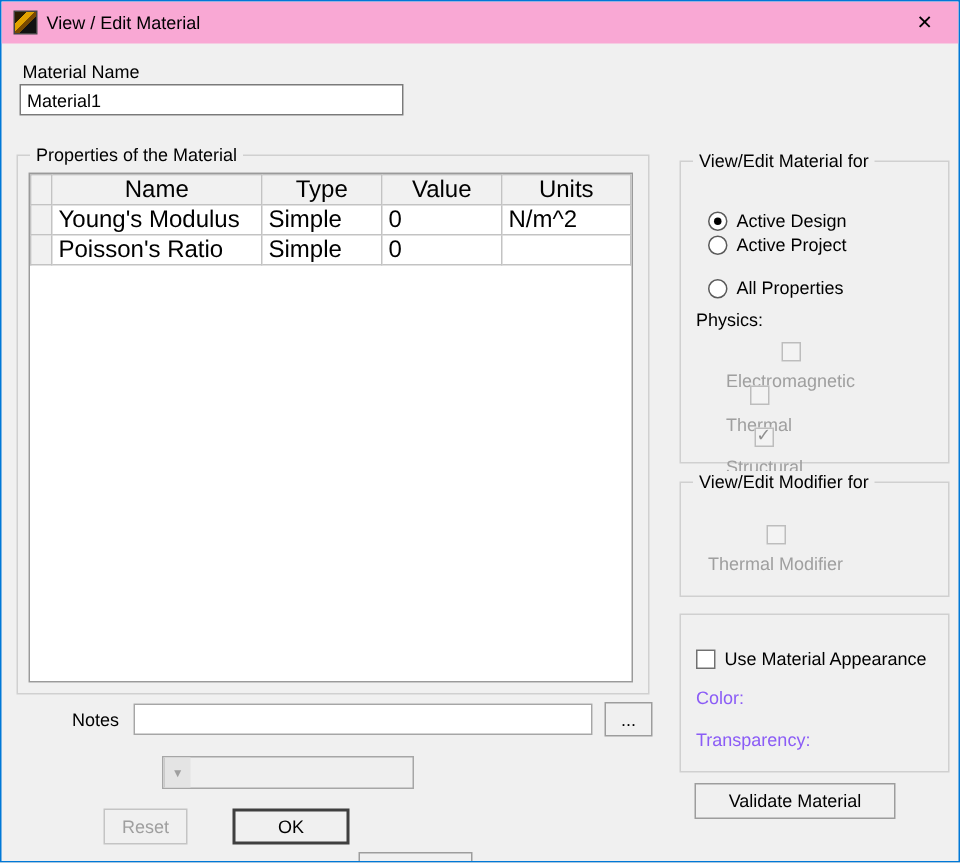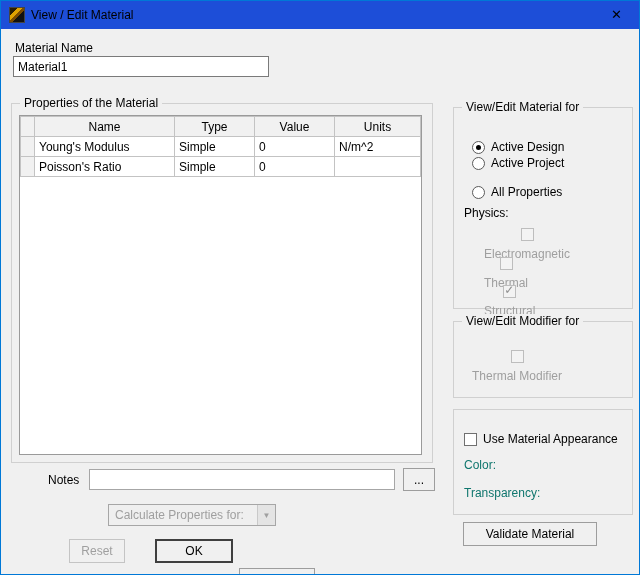--- a/index.html
+++ b/index.html
@@ -4,43 +4,43 @@
 <style>
   html,body { margin:0; padding:0; background:#cfd8dc; }
   * { box-sizing:border-box; }
   .dialog {
     position:relative; width:640px; height:575px;
     background:#f0f0f0; border:1px solid #0078d7;
     font-family:"Liberation Sans", sans-serif; font-size:12px; color:#000;
     overflow:hidden;
   }
   
-  .titlebar { height:28px; background:#1d4ed8; display:flex; align-items:center; padding-left:8px; }
+  .titlebar { height:28px; background:#f9a8d4; display:flex; align-items:center; padding-left:8px; }
   .app-icon { width:16px; height:16px; margin-right:6px;
     background:linear-gradient(135deg,#2b1d00 0 28%,#e0a100 28% 46%,#7a4a00 46% 60%,#111 60% 100%);
     border:1px solid #444; }
   .win-title { font-size:12px; }
   .close-btn { margin-left:auto; width:45px; height:28px; border:none; background:transparent;
     font-size:13px; line-height:28px; text-align:center; color:#000; padding:0; font-family:inherit; }
   
   .bodyarea { position:absolute; top:28px; left:0; right:0; bottom:0; }
   .abs { position:absolute; }
   .lbl { white-space:nowrap; }
-  .lbl.dis { color:#0f766e; }
+  .lbl.dis { color:#8b5cf6; }
   .textinput { position:absolute; border:1px solid #7a7a7a; background:#fff; font:inherit;
     padding:2px 4px; outline:none; }
   
   .groupbox { position:absolute; border:1px solid #d0d0d0; }
   .groupbox > .gb-label { position:absolute; top:-8px; left:8px; background:#f0f0f0; padding:0 4px; white-space:nowrap; }
   
   .grid-wrap { position:absolute; left:18px; top:86px; width:403px; height:340px;
     background:#fff; border:1px solid #9a9a9a; overflow:hidden; }
   table.grid { border-collapse:collapse; width:100%; table-layout:fixed; }
   .grid th, .grid td { border:1px solid #c3c3c3; height:20px; padding:0 4px;
-    font-size:12px; font-weight:normal; overflow:hidden; white-space:nowrap; text-align:left; }
+    font-size:16px; font-weight:normal; overflow:hidden; white-space:nowrap; text-align:left; }
   .grid th { background:#f1f1f1; text-align:center; }
   .grid td.selector { background:#f1f1f1; padding:0; }
   .grid tr.selected td:not(.selector) { background:#2a5fbf; color:#fff; }
   
   .radio { position:absolute; display:flex; align-items:center; gap:6px; white-space:nowrap; }
   .radio .circle { width:13px; height:13px; border:1px solid #5a5a5a; border-radius:50%;
     background:#fff; position:relative; flex:0 0 auto; }
   .radio.selected .circle::after { content:""; position:absolute; left:3px; top:3px; right:3px; bottom:3px;
     background:#000; border-radius:50%; }
   .check { position:absolute; display:flex; align-items:center; gap:6px; white-space:nowrap; }
@@ -166,21 +166,20 @@
       <span class="abs lbl dis" style="left:10px; top:76px;">Transparency:</span>
     </div>
 
     <button class="btn" style="left:462px; top:493px; width:134px; height:24px;">Validate Material</button>
 
     <span class="abs lbl" style="left:47px; top:444px;">Notes</span>
     <input class="textinput" style="left: 88px; top: 440px; width: 306px; height: 21px; border-color: rgb(166, 166, 166);" value="">
     <button class="btn" style="left:402px; top:439px; width:32px; height:23px;">...</button>
 
     <div class="combo">
-      <span class="txt">Calculate Properties for:</span>
       <span class="arrow">▼</span>
     </div>
 
     <button class="btn dis" style="left:68px; top:510px; width:56px; height:24px;">Reset</button>
     <button class="btn default" style="left:154px; top:510px; width:78px; height:24px;">OK</button>
     <button class="btn" style="left:238px; top:510px; width:76px; height:24px;margin-top:29px;">Cancel</button>
 
   </div>
 </div>
 

